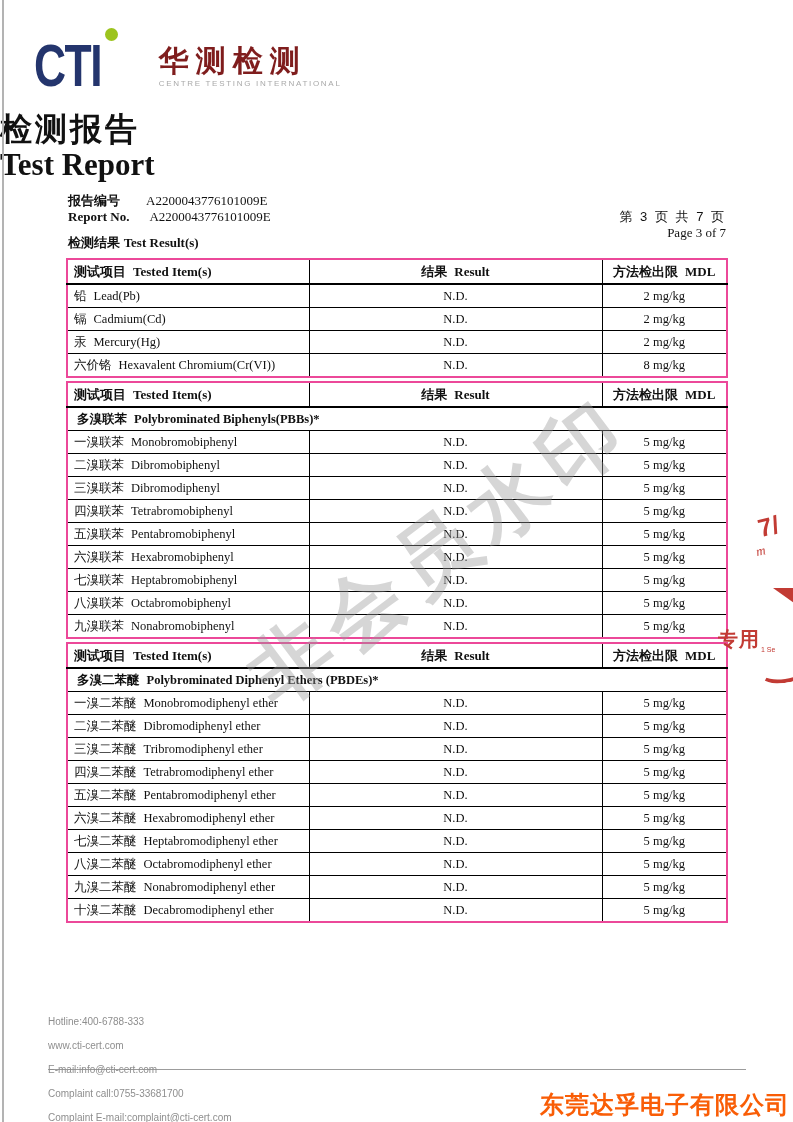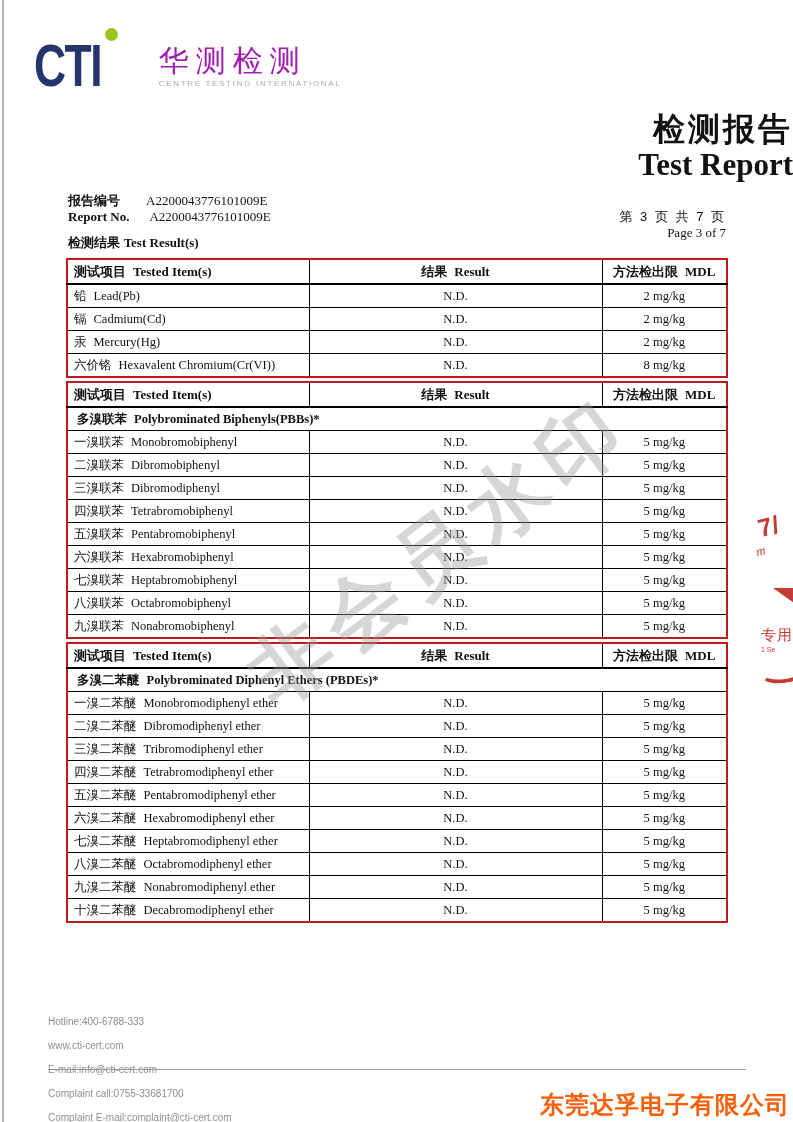--- a/index.html
+++ b/index.html
@@ -8,40 +8,40 @@
     background:#ffffff;font-family:"Liberation Sans",sans-serif;color:#111;
   }
   .scan-line{position:absolute;left:2px;top:0;width:2px;height:1122px;background:#b3b3b3;}
   
   .logo{position:absolute;left:34px;top:18px;width:270px;height:80px;}
   .logo-dot{position:absolute;left:71px;top:10px;width:13px;height:13px;border-radius:50%;background:#9cc41e;}
   .logo-main{display:flex;align-items:center;gap:6px;padding-top:25px;}
   .logo-cti{font-size:60px;font-weight:bold;line-height:45px;color:#24356d;letter-spacing:-2px;
     transform:scaleX(.74);transform-origin:left top;white-space:nowrap;}
   .logo-right{margin-left:28px;margin-top:2px;}
-  .logo-zh{font-size:30px;line-height:32px;color:#a21caf;letter-spacing:7px;font-weight:normal;white-space:nowrap;}
+  .logo-zh{font-size:30px;line-height:32px;color:#7f1d1d;letter-spacing:7px;font-weight:bold;white-space:nowrap;}
   .logo-sub{font-size:8px;color:#a9a9a9;letter-spacing:1.7px;margin-top:2px;white-space:nowrap;}
   
-  .titles{padding-top:110px;text-align:right;}
+  .titles{padding-top:110px;text-align:left;}
   .title-zh{font-size:32px;font-weight:bold;letter-spacing:3px;line-height:38px;}
   .title-en{font-family:"Liberation Serif",serif;font-size:31px;font-weight:bold;line-height:34px;}
   
   .info{position:relative;margin:11px 67px 0 68px;height:34px;}
   .info-line{font-size:13px;line-height:16px;}
   .lbl-zh{font-weight:bold;}
   .lbl-en{font-family:"Liberation Serif",serif;font-weight:bold;}
   .val{font-family:"Liberation Serif",serif;margin-left:26px;}
   .val2{font-family:"Liberation Serif",serif;margin-left:20px;}
   .pageinfo{position:absolute;right:0;top:16px;text-align:right;}
   .page-zh{font-size:13px;line-height:16px;letter-spacing:2px;}
   .page-en{font-family:"Liberation Serif",serif;font-size:13px;line-height:16px;}
   .result-label{margin:7px 0 6px 68px;font-size:13px;}
   
   .tables-region{margin-left:66px;width:662px;}
-  .rtable{border-collapse:collapse;border:2px solid #b91c1c;table-layout:fixed;width:662px;margin-bottom:3px;}
+  .rtable{border-collapse:collapse;border:2px solid #ec4899;table-layout:fixed;width:662px;margin-bottom:3px;}
   .rtable col.c1{width:242px}.rtable col.c2{width:293px}.rtable col.c3{width:125px}
   .rtable td{border:1px solid #000;height:22px;font-size:12.5px;padding:0;overflow:hidden;white-space:nowrap;}
   .rtable td.c-item{padding-left:6px;text-align:left;}
   .rtable td.c-center{text-align:center;}
   .rtable tr.hdr td{border-bottom-width:2px;font-weight:bold;font-size:13px;height:23px;}
   .rtable tr.section td{font-weight:bold;padding-left:9px;}
   .zh{font-family:"Liberation Sans",sans-serif;}
   .en{font-family:"Liberation Serif",serif;}
   .rtable td .zh + .en{margin-left:7px;}
   .rtable td.serif{font-family:"Liberation Serif",serif;font-size:12.5px;}
@@ -51,21 +51,21 @@
     transform:rotate(-37deg);font-size:80px;font-weight:bold;letter-spacing:10px;
     color:#9a9a9a;opacity:.40;white-space:nowrap;}
   
   .stamp{color:#c23b34;z-index:4;}
   .stamp-sig{position:absolute;left:758px;top:514px;font-size:25px;font-weight:bold;
     transform:rotate(-14deg);line-height:24px;}
   .stamp-sig-m{position:absolute;left:756px;top:543px;font-family:"Liberation Serif",serif;
     font-style:italic;font-size:13px;transform:rotate(-12deg);}
   .stamp-tri{position:absolute;left:773px;top:588px;width:0;height:0;
     border-top:15px solid #c23b34;border-left:21px solid transparent;z-index:4;}
-  .stamp-zhuanyong{position:absolute;left:761px;top:626px;font-size:15px;font-weight:normal;letter-spacing:1px;}
+  .stamp-zhuanyong{position:absolute;left:718px;top:626px;font-size:20px;font-weight:bold;letter-spacing:1px;}
   .stamp-small{position:absolute;left:761px;top:646px;font-size:7px;}
   .stamp-arc{position:absolute;left:760px;top:660px;width:42px;height:16px;
     border:3px solid transparent;border-bottom:4px solid #c23b34;border-radius:50%;
     transform:rotate(-8deg);z-index:4;}
   
   .footer-line{position:absolute;left:48px;top:1069px;width:698px;height:1px;background:#9c9c9c;}
   .footer-items{position:absolute;left:48px;top:1016px;width:720px;display:flex;gap:13px;
     font-size:10px;color:#8e8e8e;white-space:nowrap;flex-direction:column;}
   .company-overlay{position:absolute;right:3px;top:1089px;font-size:24px;font-weight:bold;
     color:#f95d06;letter-spacing:1px;z-index:5;white-space:nowrap;}

